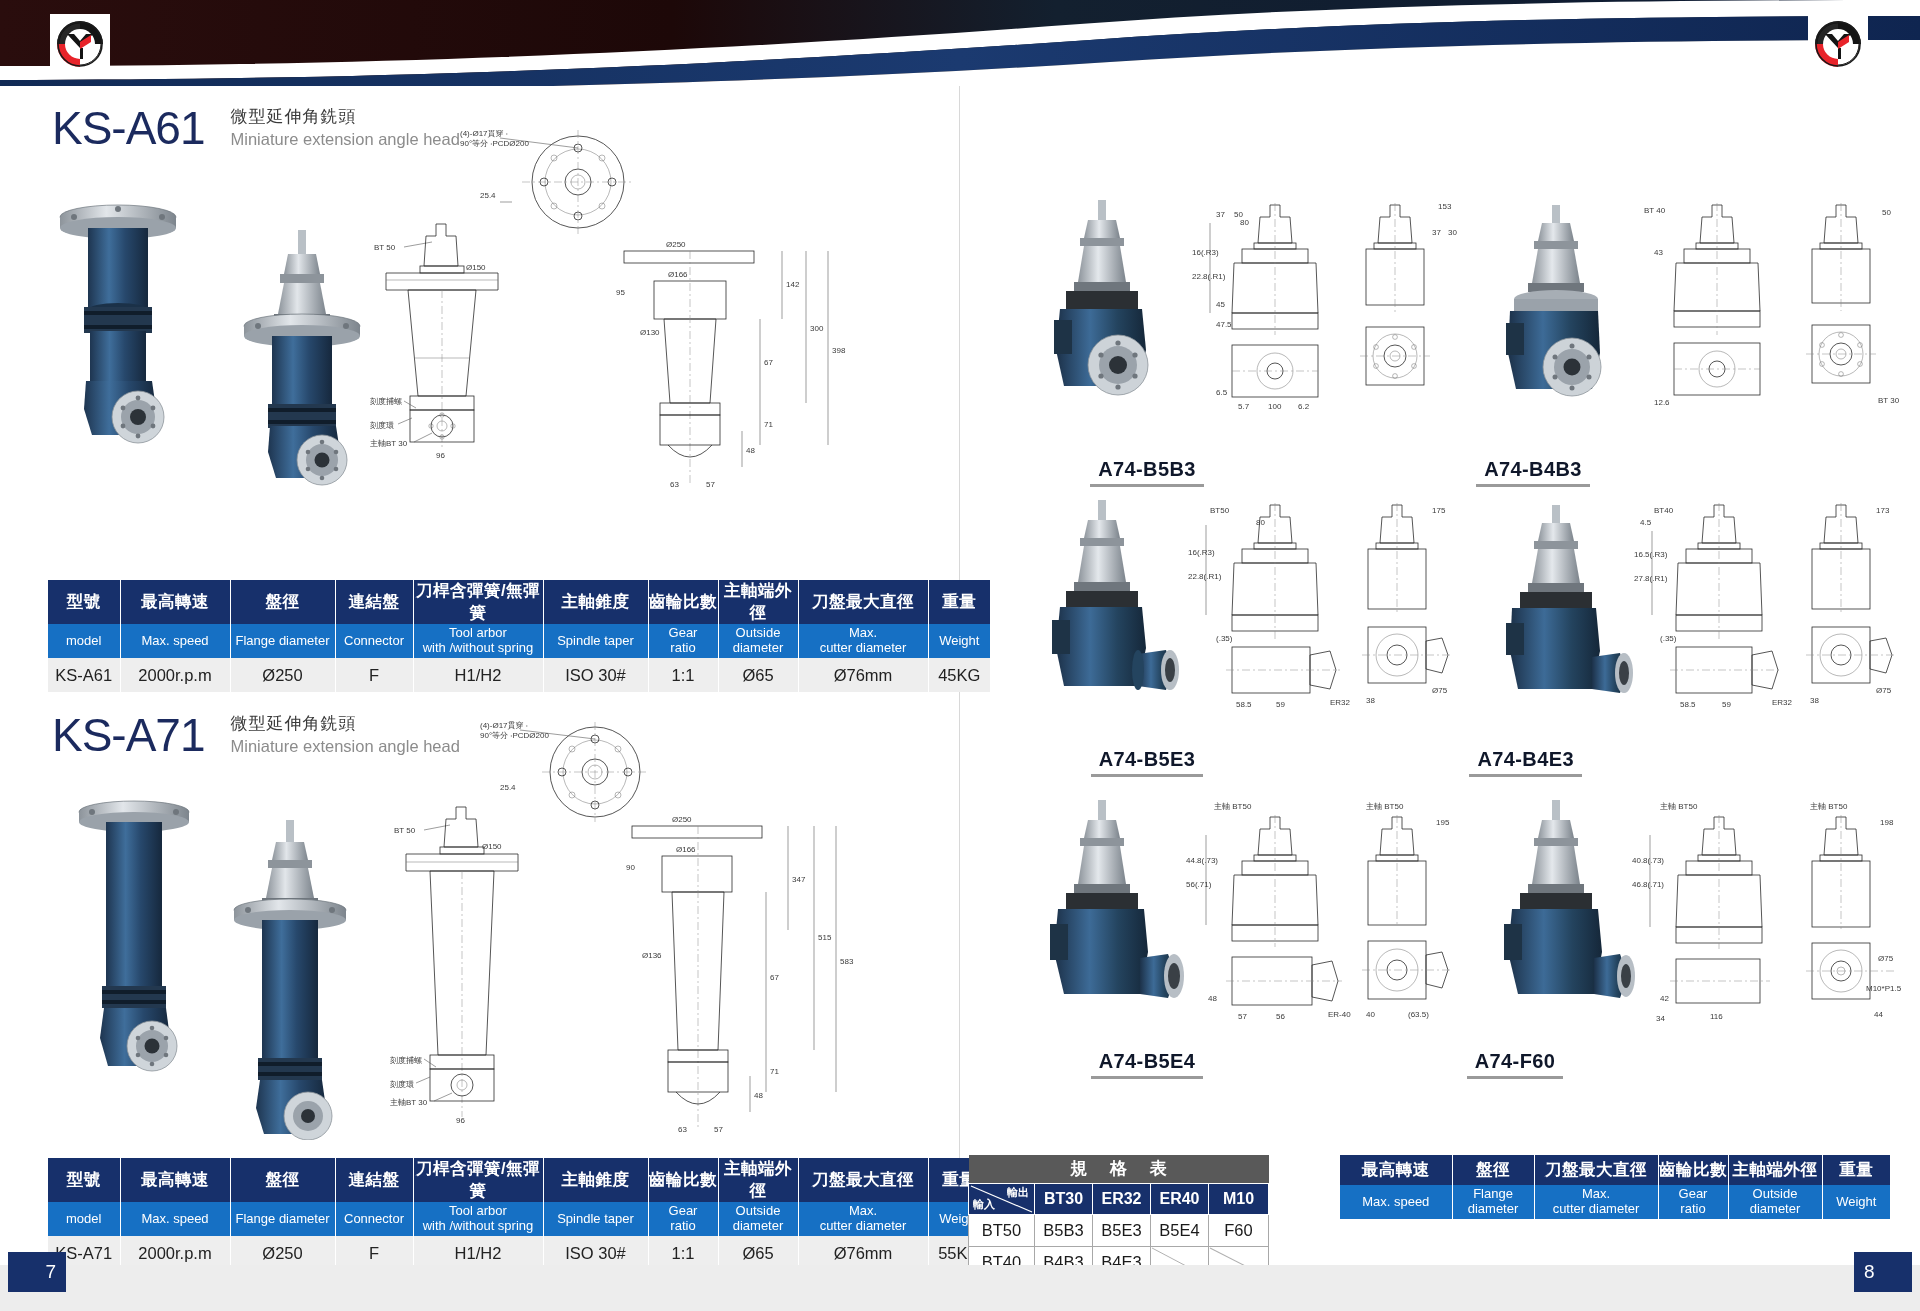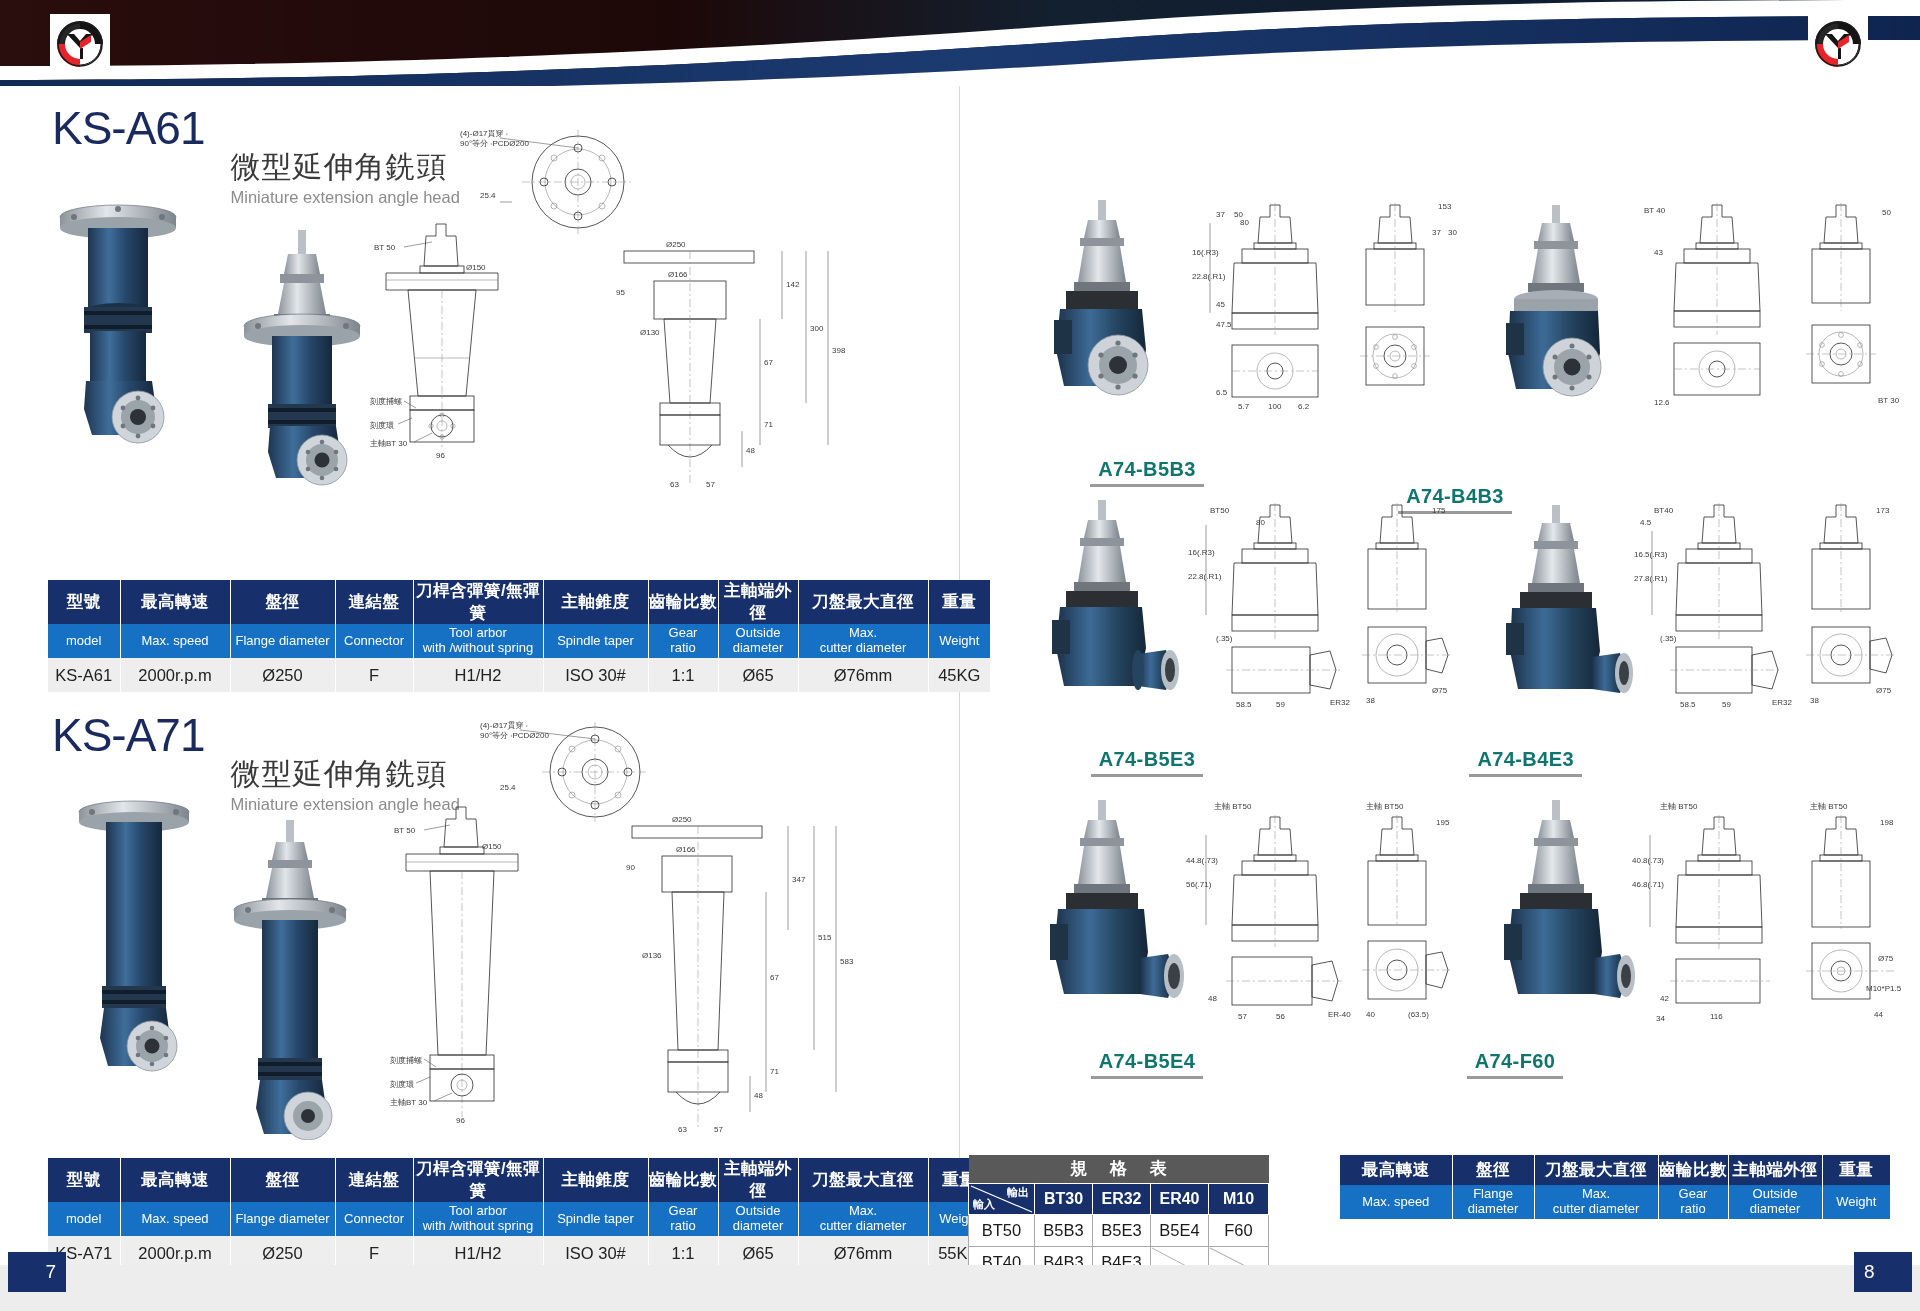--- a/index.html
+++ b/index.html
@@ -21,21 +21,21 @@
   .logo-box svg { display: block; width: 60px; height: 60px; }
   .spine { position: absolute; left: 959px; top: 86px; width: 1px; height: 1160px; background: #d8d8d8; }
 
   
   .prod-head { position: absolute; display: flex; align-items: flex-start; }
   .prod-code {
     font-size: 46px; font-weight: 300; color: #1b2a5e; letter-spacing: -1px;
     line-height: 1; white-space: nowrap;
   }
   .prod-names { margin-left: 26px; padding-top: 2px; }
-  .prod-cn { font-size: 30px; color: #3a3a3a; line-height: 1.15; white-space: nowrap; letter-spacing: 1px; margin-top: 43px; }
+  .prod-cn { font-size: 17px; color: #3a3a3a; line-height: 1.15; white-space: nowrap; letter-spacing: 1px; }
   .prod-en { font-size: 16.5px; color: #8c8c8c; line-height: 1.3; white-space: nowrap; margin-top: 2px; }
 
   
   .prod-head.rp .prod-code { font-size: 44px; }
 
   
   .spec-table { position: absolute; border-collapse: collapse; table-layout: fixed; }
   .spec-table th, .spec-table td { text-align: center; vertical-align: middle; padding: 0; }
   .spec-table tr.row-cn th {
     background: #17306b; color: #ffffff;
@@ -77,21 +77,21 @@
   .matrix .mcell {
     background: #ffffff; color: #1a1a1a; font-size: 16.5px; height: 32px;
     border: 1px solid #a8a8a8;
   }
   .matrix .mcell.empty { position: relative; }
   .matrix .mcell.empty svg { position: absolute; left: 0; top: 0; width: 100%; height: 100%; }
 
   
   .model-cap { position: absolute; text-align: center; }
   .model-cap .t {
-    font-size: 20px; font-weight: bold; color: #0f766e; letter-spacing: 0.4px;
+    font-size: 20px; font-weight: bold; color: #0f172a; letter-spacing: 0.4px;
     display: inline-block; padding: 0 8px 3px 8px; border-bottom: 3px solid #9a9a9a;
   }
   .footer-grey { position: absolute; left: 0; top: 1265px; width: 1920px; height: 46px; background: #ededed; }
   .pagenum {
     position: absolute; top: 1252px; width: 58px; height: 40px;
     background: #17306b; color: #ffffff; font-size: 19px;
     display: flex; align-items: center; justify-content: center;
   }
   .pagenum.l { left: 8px; justify-content: flex-end; padding-right: 10px; }
   .pagenum.r { left: 1854px; justify-content: flex-start; padding-left: 10px; }
@@ -717,21 +717,21 @@
       <circle cx="230" cy="150" r="2.4" class="draw-thin"></circle>
       <circle cx="230" cy="169" r="2.4" class="draw-thin"></circle>
       <circle cx="211" cy="179" r="2.4" class="draw-thin"></circle>
       <circle cx="192" cy="169" r="2.4" class="draw-thin"></circle>
       <circle cx="192" cy="150" r="2.4" class="draw-thin"></circle>
       <line x1="176" y1="159" x2="246" y2="159" class="ctr-line"></line>
       <text class="ph-label" x="248" y="208">BT 30</text>
       <text class="ph-label" x="252" y="20">50</text>
     </svg>
   </div>
-  <div class="model-cap" style="left:1330px; top:458px; width:250px;margin-top:27px;">
+  <div class="model-cap" style="left:1408px; top:458px; width:250px;">
     <span class="t">A74-B4B3</span>
   </div>
 
   <div class="illus" style="left:1030px; top:500px;">
     <svg width="160" height="235" viewBox="0 0 160 235">
       <rect x="68" y="0" width="8" height="20" fill="#b9c0c6"></rect>
       <path d="M58,20 L86,20 L90,38 L54,38 Z" fill="url(#stl2)"></path>
       <rect x="50" y="38" width="44" height="8" fill="#8d949b"></rect>
       <path d="M54,46 L90,46 L96,82 L48,82 Z" fill="url(#stl2)"></path>
       <rect x="44" y="82" width="56" height="9" fill="#6f767d"></rect>

